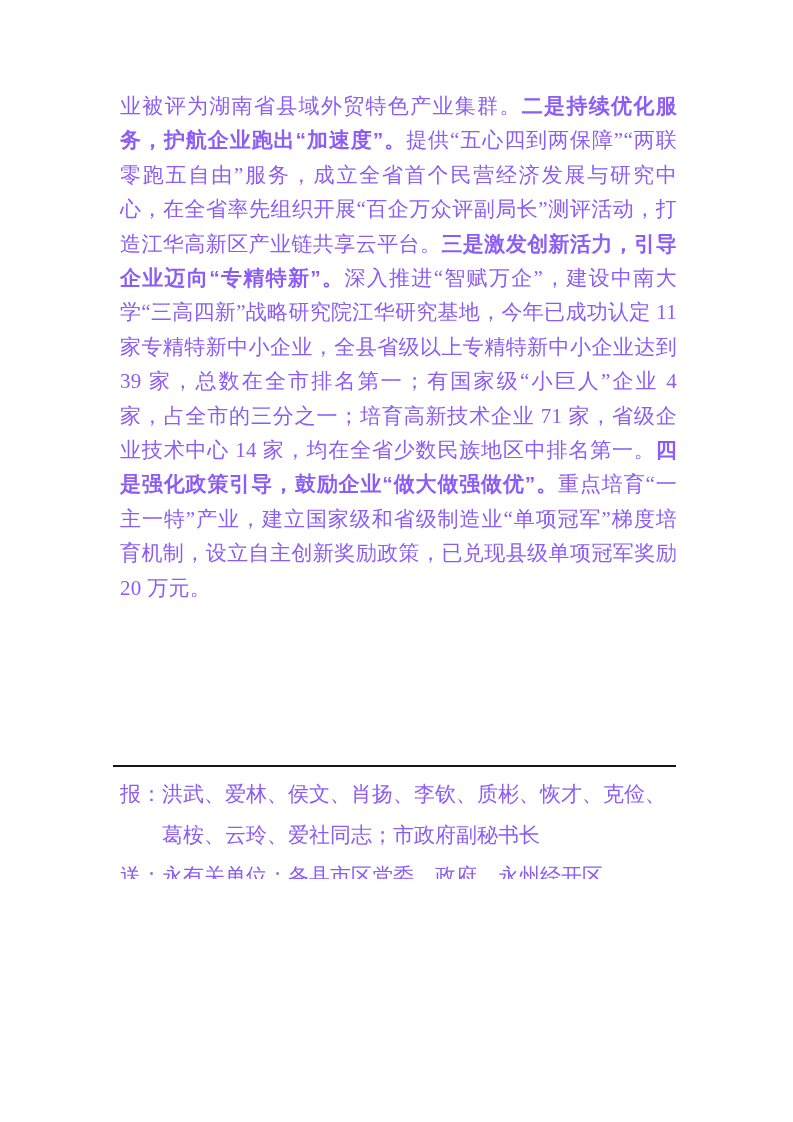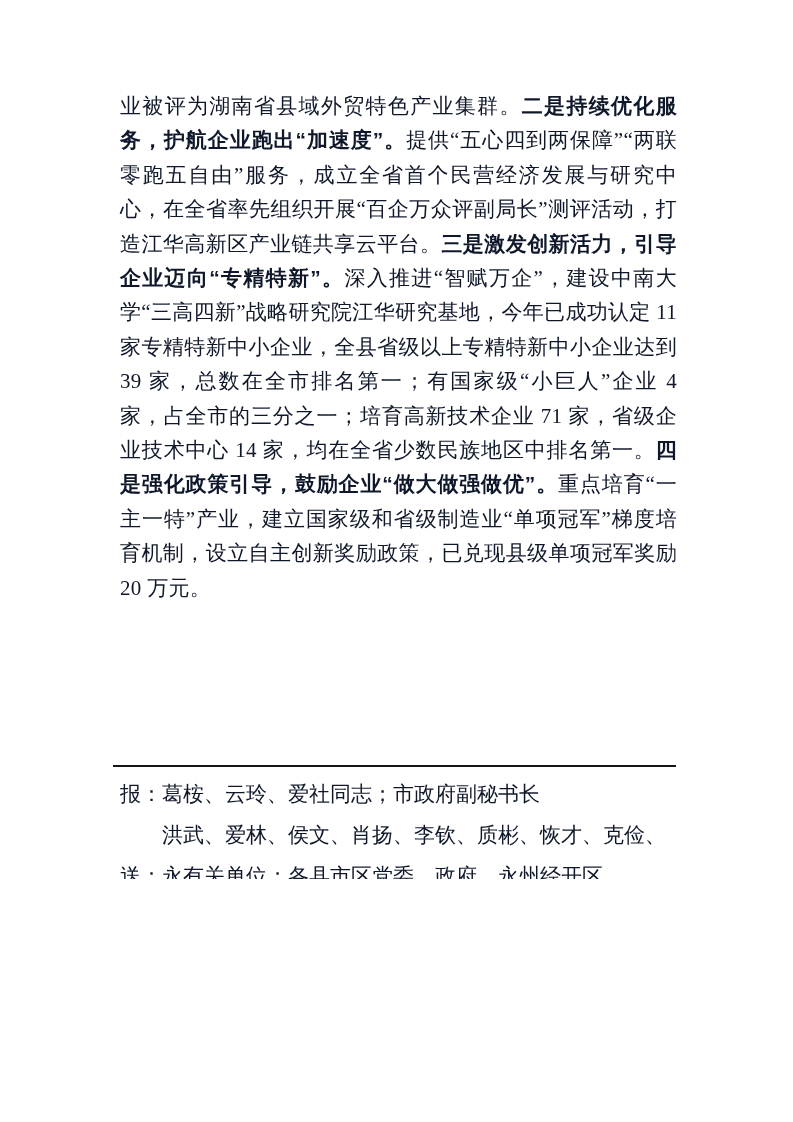--- a/index.html
+++ b/index.html
@@ -5,21 +5,21 @@
   html, body {
     margin: 0;
     padding: 0;
     background: #ffffff;
   }
   .page {
     position: relative;
     width: 793px;
     height: 879px;
     background: #ffffff;
-    color: #0f172a;
+    color: #8b5cf6;
     font-family: "Liberation Serif", serif;
     overflow: hidden;
   }
   .body-text {
     position: absolute;
     left: 120px;
     top: 89px;
     width: 557px;
     font-size: 21px;
     line-height: 34.4px;
@@ -78,22 +78,22 @@
   <div class="body-text">
     <span class="run">业被评为湖南省县域外贸特色产业集群。</span><span class="run bold">二是持续优化服务，护航企业跑出“加速度”。</span><span class="run">提供“五心四到两保障”“两联零跑五自由”服务，成立全省首个民营经济发展与研究中心，在全省率先组织开展“百企万众评副局长”测评活动，打造江华高新区产业链共享云平台。</span><span class="run bold">三是激发创新活力，引导企业迈向“专精特新”。</span><span class="run">深入推进“智赋万企”，建设中南大学“三高四新”战略研究院江华研究基地，今年已成功认定 11 家专精特新中小企业，全县省级以上专精特新中小企业达到 39 家，总数在全市排名第一；有国家级“小巨人”企业 4 家，占全市的三分之一；培育高新技术企业 71 家，省级企业技术中心 14 家，均在全省少数民族地区中排名第一。</span><span class="run bold">四是强化政策引导，鼓励企业“做大做强做优”。</span><span class="run">重点培育“一主一特”产业，建立国家级和省级制造业“单项冠军”梯度培育机制，设立自主创新奖励政策，已兑现县级单项冠军奖励 20 万元。</span>
   </div>
 
   <div class="rule rule-top"></div>
 
   <div class="footer-entries">
     <div class="entry">
       <span class="entry-label">报：</span>
       <span class="entry-content">
+        <span class="line">洪武、爱林、侯文、肖扬、李钦、质彬、恢才、克俭、</span>
         <span class="line">葛桉、云玲、爱社同志；市政府副秘书长</span>
-        <span class="line">洪武、爱林、侯文、肖扬、李钦、质彬、恢才、克俭、</span>
       </span>
     </div>
     <div class="entry">
       <span class="entry-label">送：</span>
       <span class="entry-content">
         <span class="line">永有关单位；各县市区党委、政府，永州经开区、</span>
         <span class="line">智赋万企、回龙圩管理区</span>
       </span>
     </div>
   </div>

